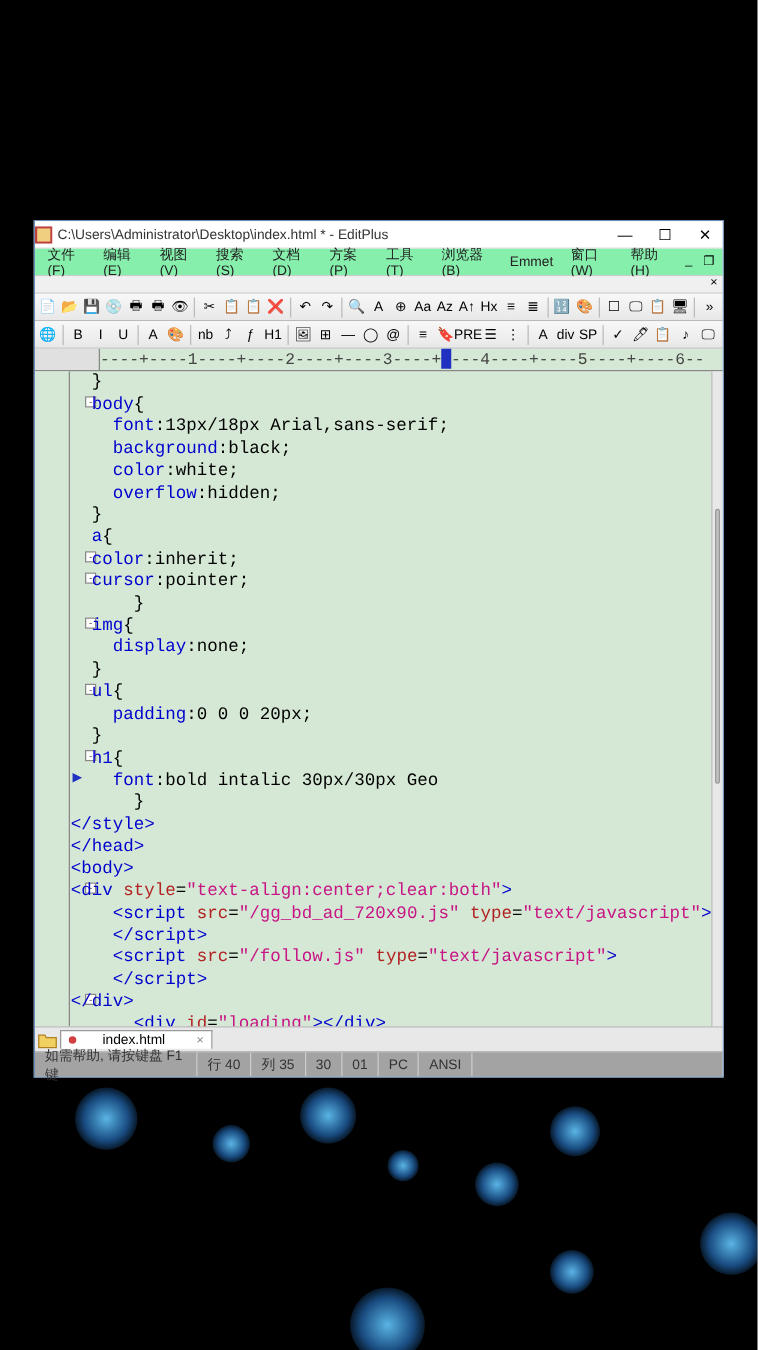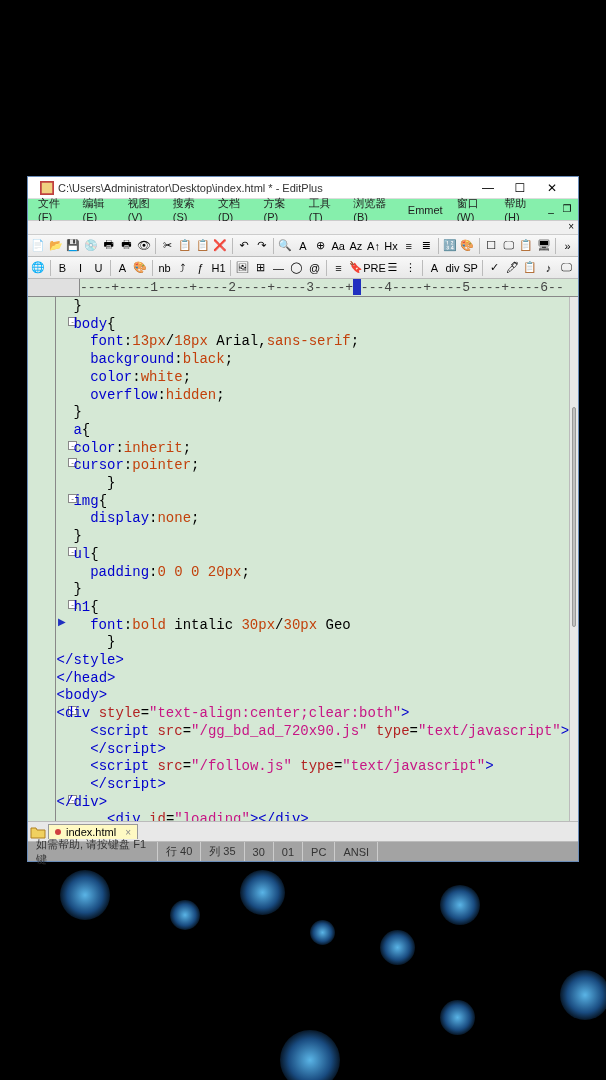--- a/index.html
+++ b/index.html
@@ -26,21 +26,21 @@
   background: #fff;
   border: 1px solid #6a8cb8;
   display: flex;
   flex-direction: column;
 }
 .titlebar {
   height: 22px;
   background: #fff;
   display: flex;
   align-items: center;
-  padding: 0 12px;
+  padding: 0 0;
   gap: 4px;
   border-bottom: 1px solid #ddd;
 }
 .app-icon { width: 14px; height: 14px; }
 .title-text { flex: 1; font-size: 11px; color: #333; }
 .win-btn {
   width: 28px; height: 16px;
   display: flex; align-items: center; justify-content: center;
   font-size: 12px; cursor: pointer;
 }
@@ -150,21 +150,21 @@
   line-height: 17.7px;
   white-space: pre;
   color: #000;
   padding-left: 1px;
   padding-top: 1px;
   position: relative;
 }
 .c-tag { color: #0000cd; }
 .c-attr { color: #b22222; }
 .c-prop { color: #0000cd; }
-.c-val { color: #c2410c; }
+.c-val { color: #000000; }
 .c-str { color: #c71585; }
 .c-punc { color: #000; }
 .vscroll {
   width: 16px;
   background: #e8e8e8;
   border-left: 1px solid #bbb;
   position: relative;
 }
 .vthumb {
   position: absolute;
@@ -176,28 +176,28 @@
 .tabbar {
   height: 20px;
   background: #e8e8e8;
   border-top: 1px solid #bbb;
   display: flex;
   align-items: center;
   padding: 0 2px;
 }
 .folder-icon { width: 16px; height: 14px; margin-right: 2px; }
 .file-tab {
-  background: #fef9c3;
+  background: #ffffff;
   border: 1px solid #999;
   border-bottom: none;
   padding: 1px 6px;
   font-size: 11px;
   display: flex;
   align-items: center;
-  gap: 5px;
+  gap: 21px;
 }
 .tab-dot { width: 6px; height: 6px; background: #d04040; border-radius: 50%; }
 .tab-close { font-size: 10px; color: #888; margin-left: 4px; }
 .statusbar {
   height: 20px;
   background: #a3a3a3;
   border-top: 1px solid #bbb;
   display: flex;
   align-items: center;
   font-size: 11px;

